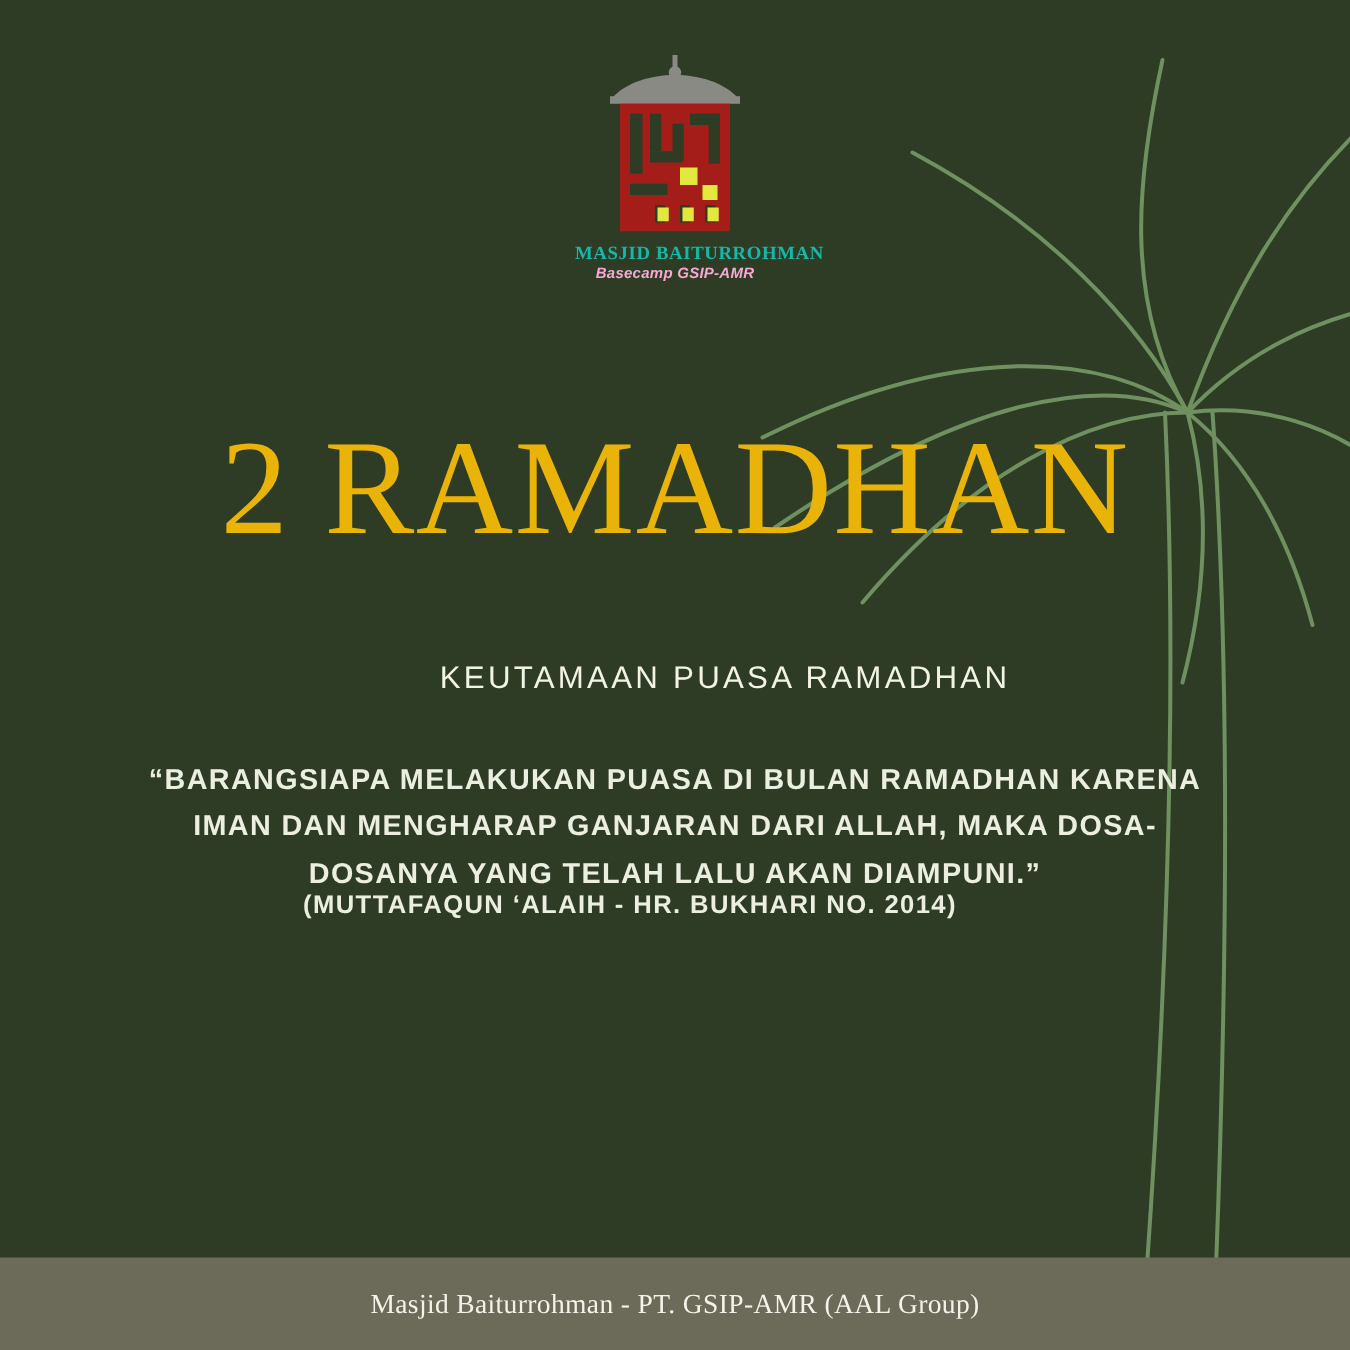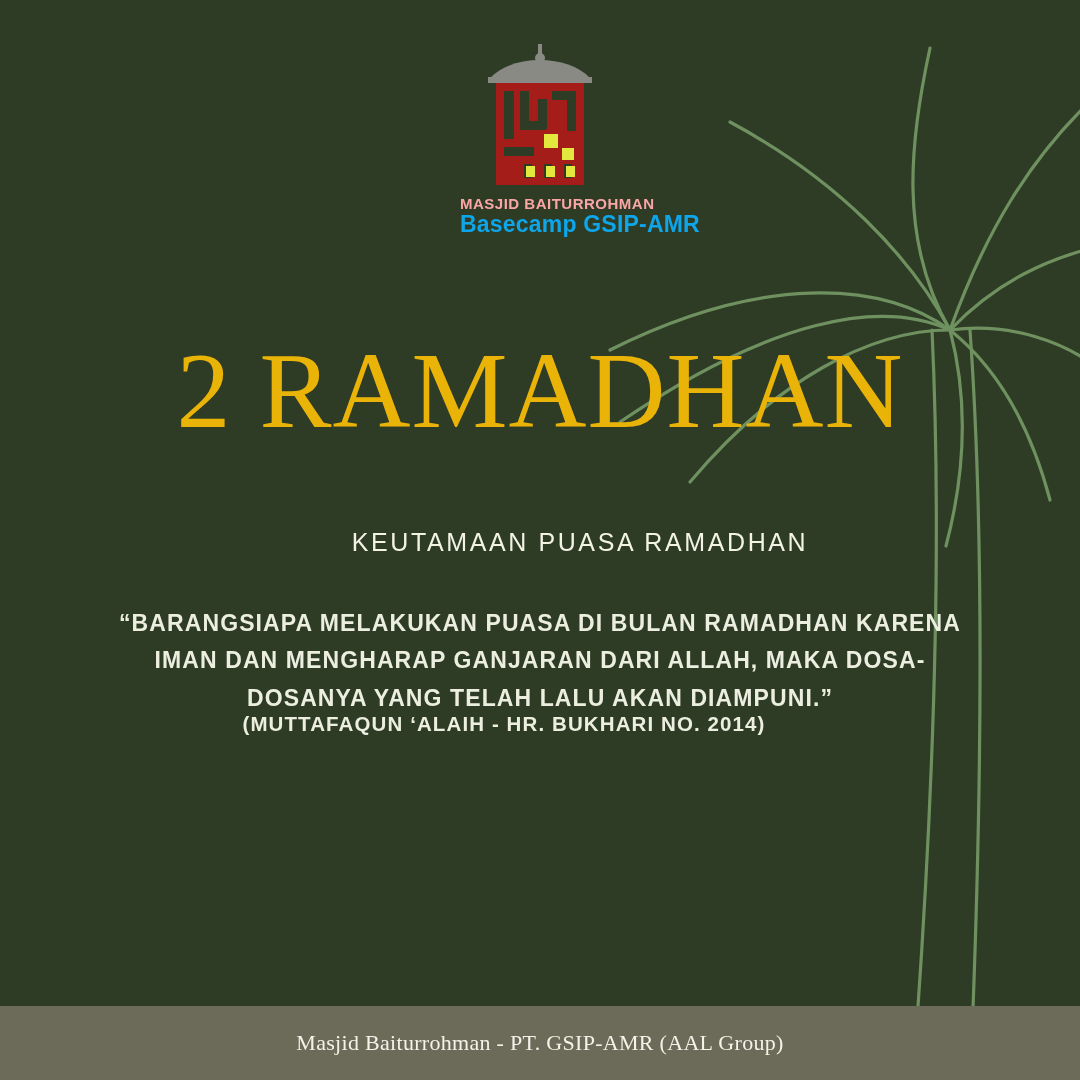--- a/index.html
+++ b/index.html
@@ -33,37 +33,38 @@
     left: 0;
     width: 1080px;
     text-align: center;
   }
   .logo-block {
     display: inline-block;
     width: 160px;
   }
   .logo-svg { display: block; }
   .logo-text-1 {
-    font-family: Liberation Sans, sans-serif;
+    font-family: Liberation Serif, serif;
     font-size: 15px;
     font-weight: bold;
-    color: #fca5a5;
+    color: #14b8a6;
     letter-spacing: 0.5px;
     margin-top: 2px;
     line-height: 1.05;
     white-space: nowrap;
   }
   .logo-text-2 {
     font-family: "Liberation Sans", sans-serif;
-    font-size: 23px;
-    font-weight: bold;
-    color: #0ea5e9;
+    font-size: 12px;
+    font-weight: bold;
+    color: #f9a8d4;
     letter-spacing: 0.2px;
     line-height: 1.1;
     white-space: nowrap;
+    font-style: italic;
   }
 
   
   .headline {
     position: absolute;
     top: 334px;
     left: 0;
     width: 1080px;
     text-align: center;
     font-family: "Liberation Serif", serif;

